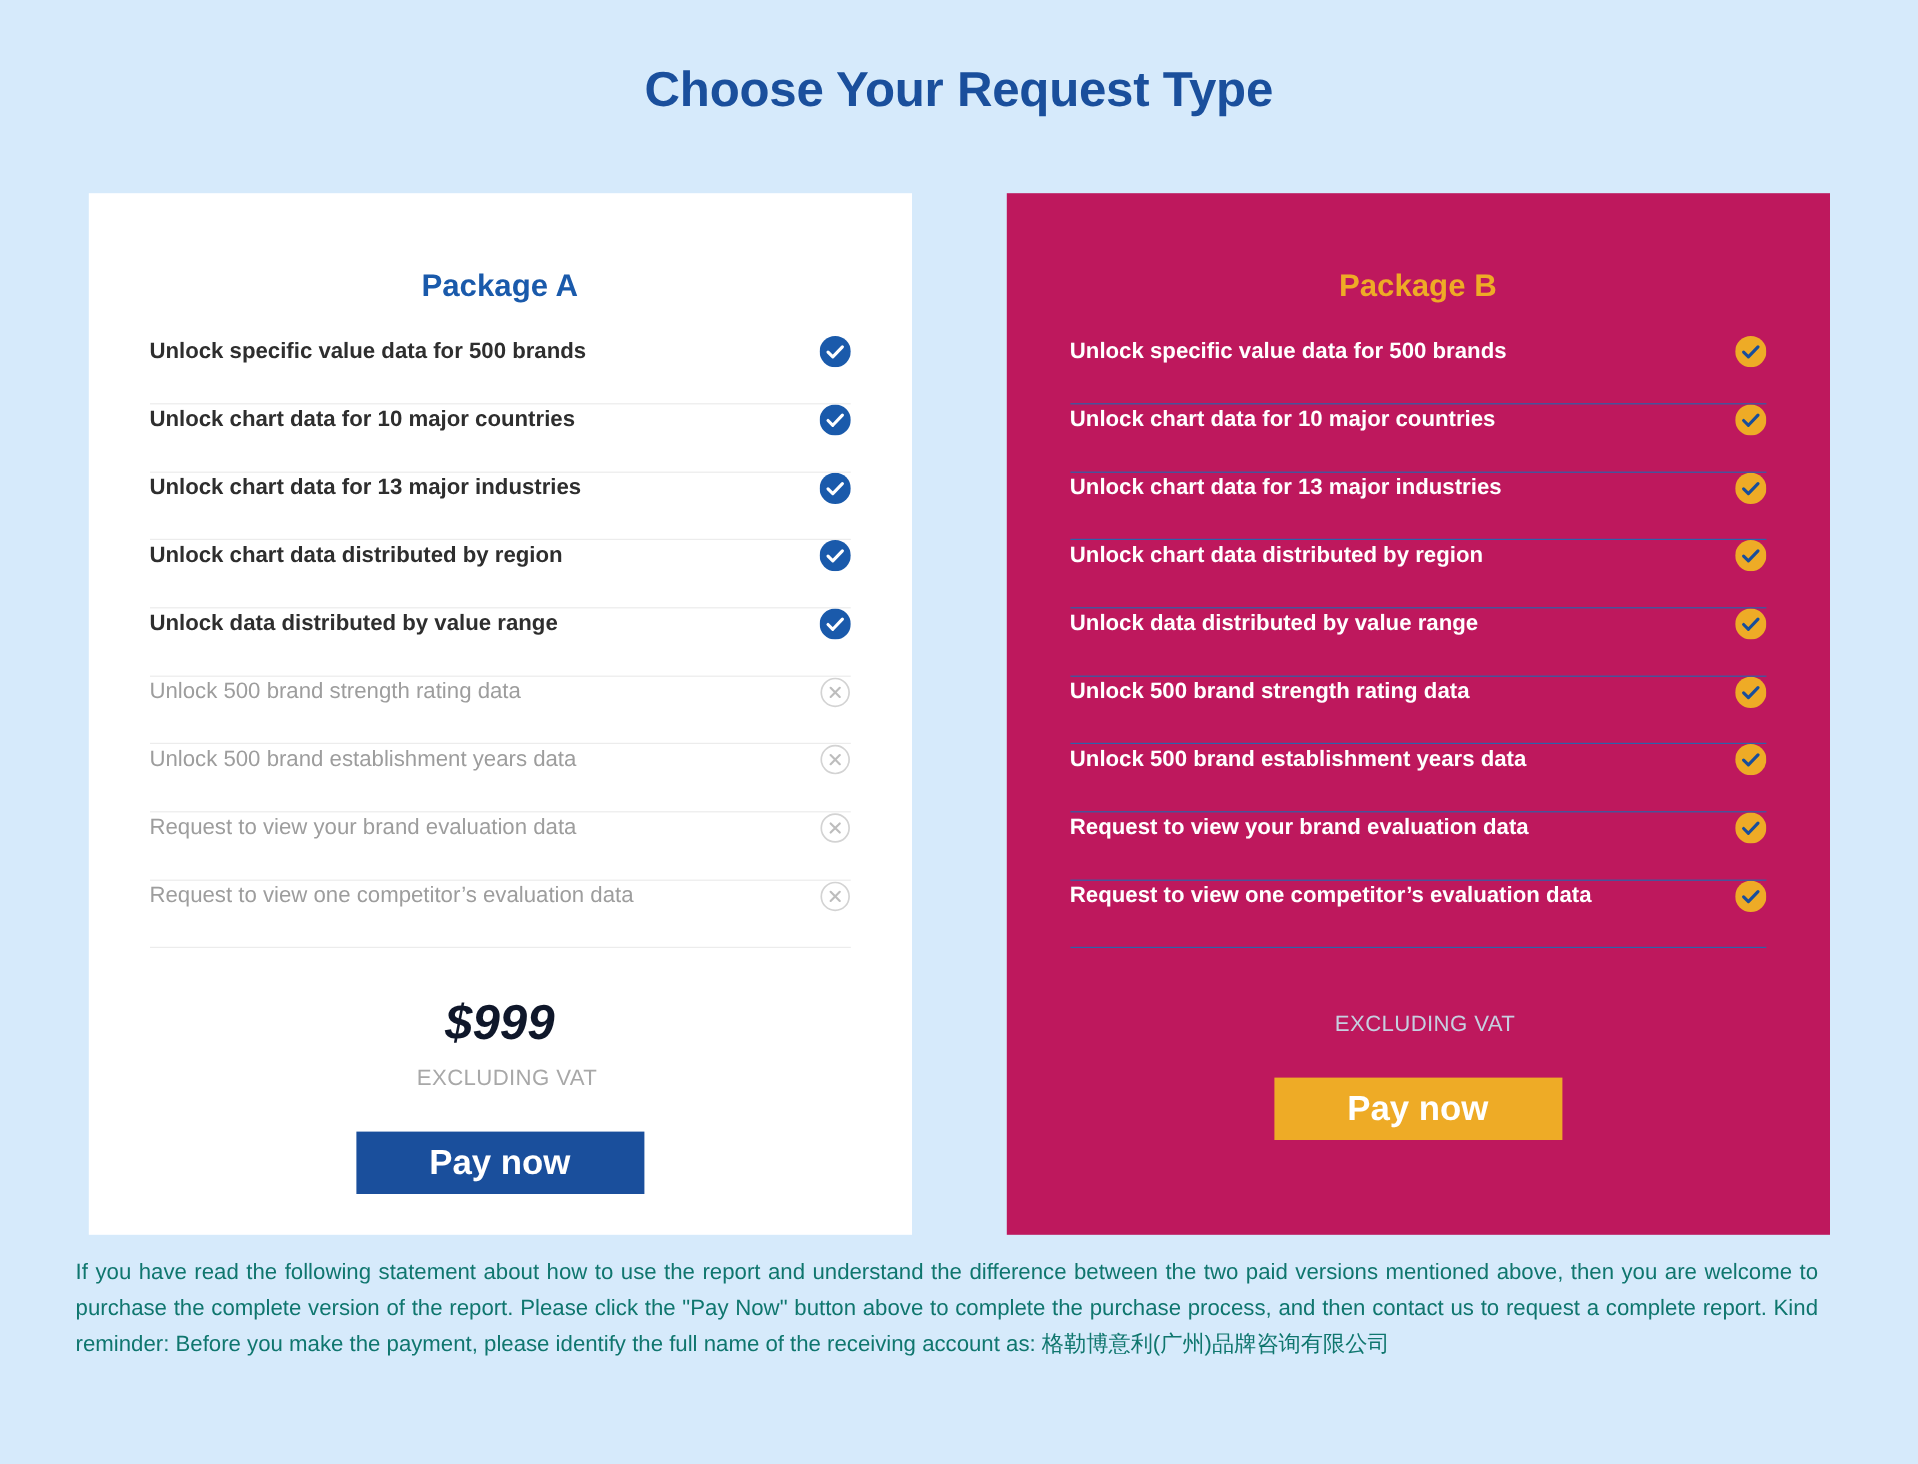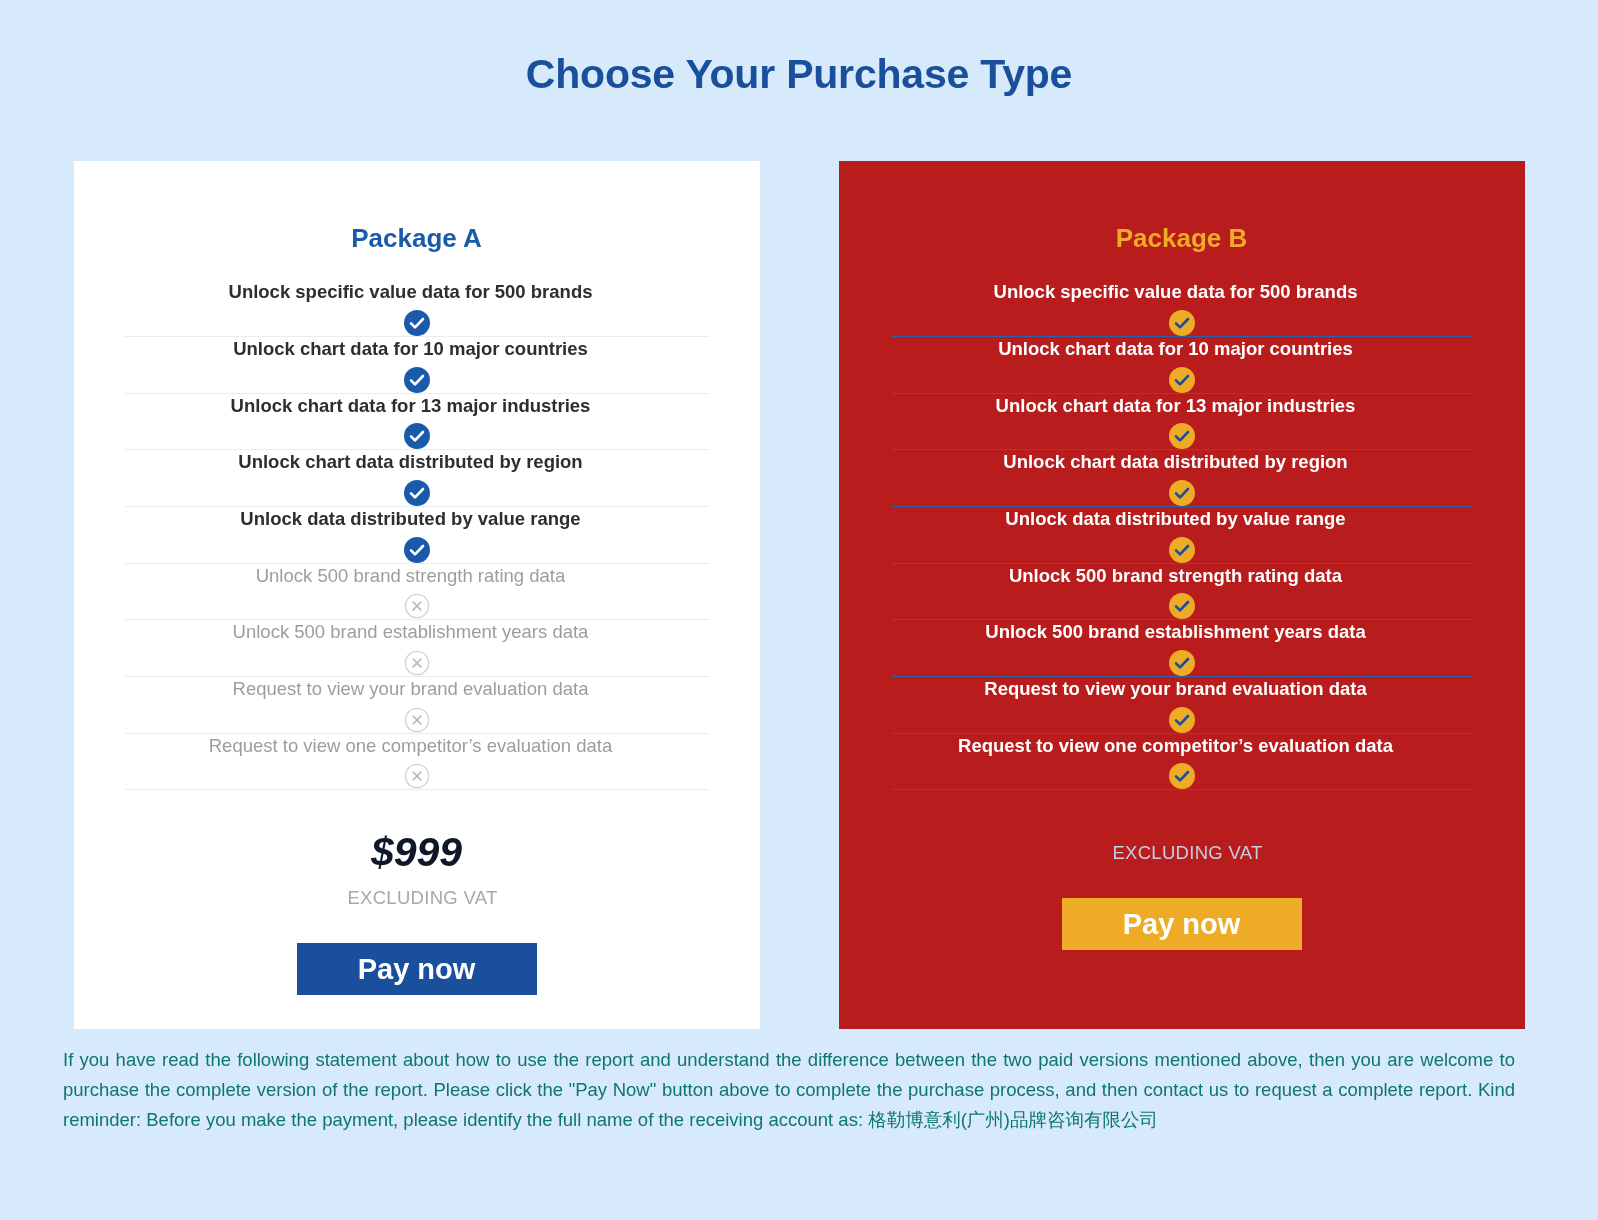--- a/index.html
+++ b/index.html
@@ -40,21 +40,21 @@
   }
   .card {
     width: 686px;
     box-sizing: border-box;
     padding: 16px 0 34px 0;
   }
   .card-a {
     background: #ffffff;
   }
   .card-b {
-    background: #b91c1c;
+    background: #be185d;
   }
   .card-title {
     text-align: center;
     font-size: 26px;
     font-weight: bold;
     margin: 0;
     padding: 46px 0 26px 0;
     line-height: 1.2;
   }
   .card-a .card-title { color: #1a5aab; }
@@ -63,25 +63,24 @@
   .features {
     list-style: none;
     margin: 0;
     padding: 0;
   }
   .card-a .features { margin: 0 51px; }
   .card-b .features { margin: 0 53px; }
 
   .feature-row {
     display: flex;
-    align-items: center;
+    align-items: flex-start;
     justify-content: space-between;
     height: 56.7px;
     box-sizing: border-box;
-    flex-direction: column;
   }
   .card-a .feature-row { border-bottom: 1px solid #ececec; }
   .card-b .feature-row { border-bottom: 1px solid #2d62aa; }
 
   .feature-label {
     font-size: 18.5px;
     line-height: 1.25;
     padding-right: 12px;
   }
   .card-a .feature-row.on .feature-label {
@@ -155,21 +154,21 @@
     font-size: 18.5px;
     line-height: 30px;
     text-align: justify;
   }
 </style>
 </head>
 <body>
 
 <div class="page">
 
-  <h1 class="page-title">Choose Your Purchase Type</h1>
+  <h1 class="page-title">Choose Your Request Type</h1>
 
   <div class="cards">
 
     <div class="card card-a">
       <h2 class="card-title">Package A</h2>
 
       <ul class="features">
         <li class="feature-row on">
           <span class="feature-label">Unlock specific value data for 500 brands</span>
           <span class="icon">

